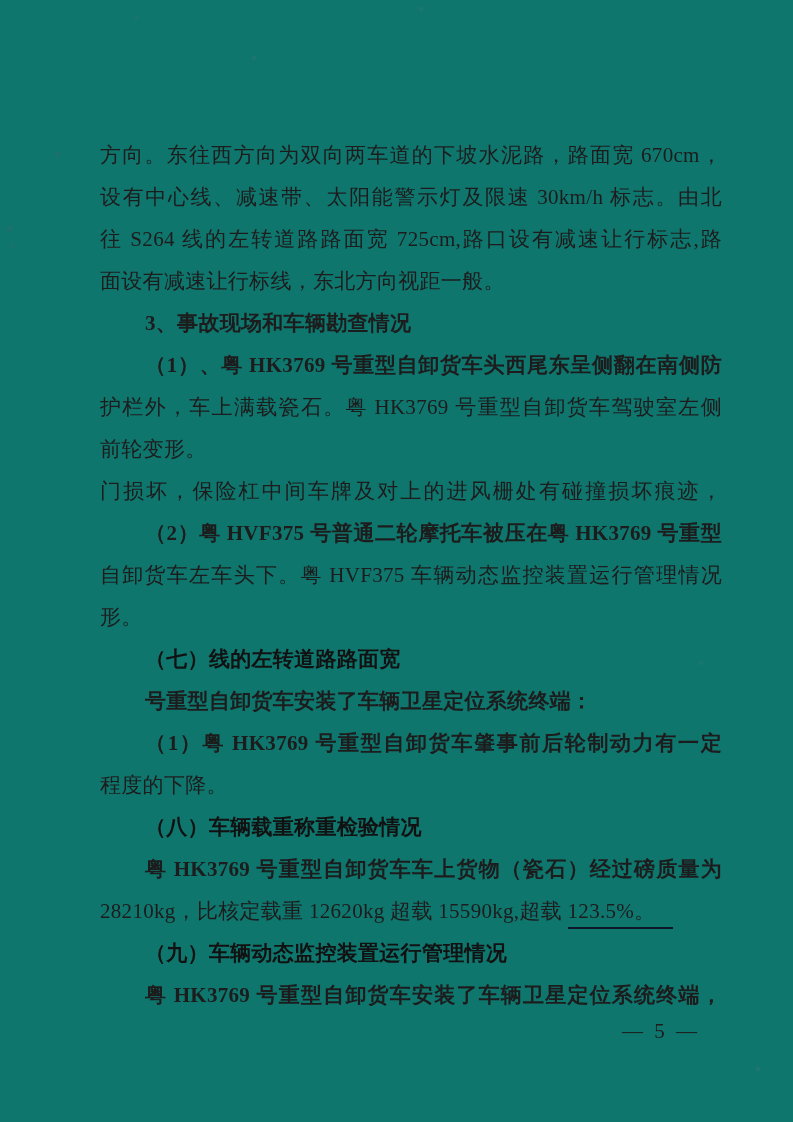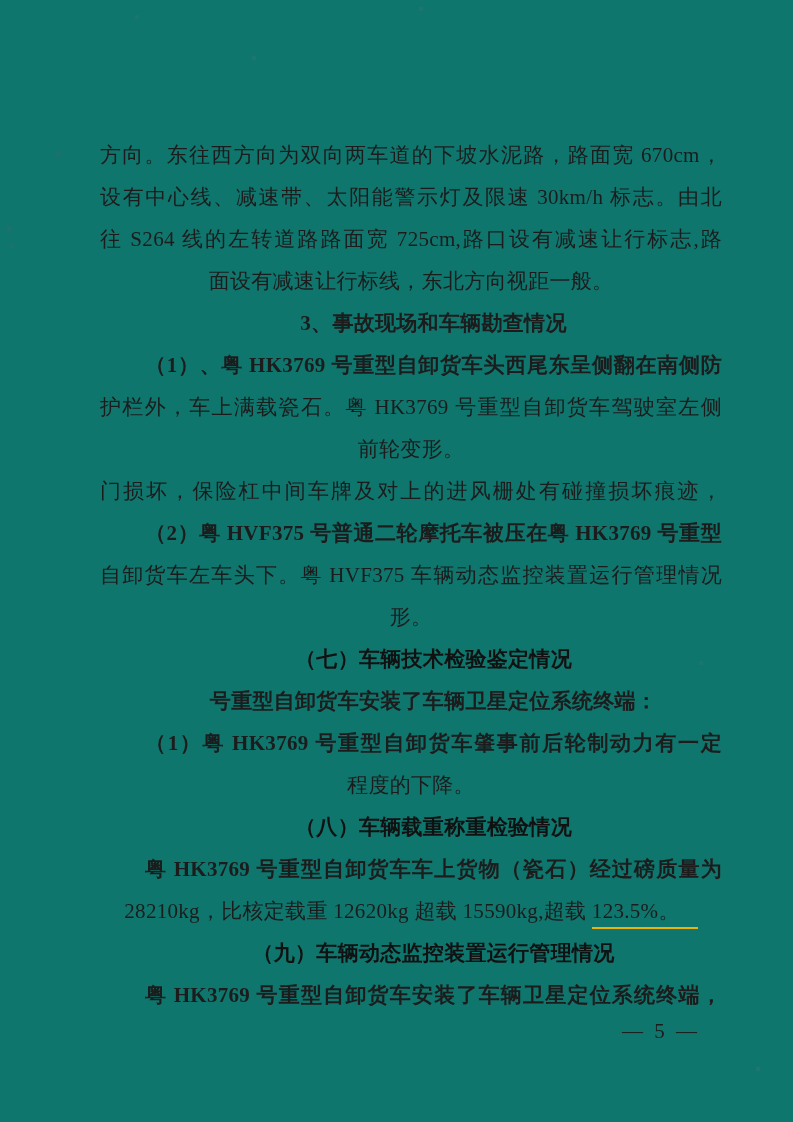--- a/index.html
+++ b/index.html
@@ -41,36 +41,36 @@
     left: 100px;
     top: 134px;
     width: 622px;
     font-size: 21px;
     line-height: 42px;
     letter-spacing: 0.3px;
   }
   .ln {
     height: 42px;
     overflow: hidden;
-    text-align: center;
+    text-align: left;
     white-space: normal;
   }
   
   .j {
     text-align: justify;
     text-align-last: justify;
     text-justify: inter-ideograph;
   }
   .ind { padding-left: 45px; font-weight: bold; }
   .b {
     font-weight: bold;
     color: #111;
   }
   .ul {
-    border-bottom: 2px solid #eab308;
+    border-bottom: 2px solid #0f172a;
     padding-right: 18px;
     padding-bottom: 4px;
   }
   .page-number {
     position: absolute;
     top: 1016px;
     left: 622px;
     width: 100px;
     font-size: 21px;
     line-height: 30px;
@@ -92,21 +92,21 @@
     <div class="ln j">往 S264 线的左转道路路面宽 725cm,路口设有减速让行标志,路</div>
     <div class="ln">面设有减速让行标线，东北方向视距一般。</div>
     <div class="ln ind">3、事故现场和车辆勘查情况</div>
     <div class="ln ind j">（1）、粤 HK3769 号重型自卸货车头西尾东呈侧翻在南侧防</div>
     <div class="ln j">护栏外，车上满载瓷石。粤 HK3769 号重型自卸货车驾驶室左侧</div>
     <div class="ln">前轮变形。</div>
     <div class="ln j">门损坏，保险杠中间车牌及对上的进风栅处有碰撞损坏痕迹，</div>
     <div class="ln ind j">（2）粤 HVF375 号普通二轮摩托车被压在粤 HK3769 号重型</div>
     <div class="ln j">自卸货车左车头下。粤 HVF375 车辆动态监控装置运行管理情况</div>
     <div class="ln">形。</div>
-    <div class="ln ind b">（七）车辆技术检验鉴定情况</div>
+    <div class="ln ind b">（七）线的左转道路路面宽</div>
     <div class="ln ind">号重型自卸货车安装了车辆卫星定位系统终端：</div>
     <div class="ln ind j">（1）粤 HK3769 号重型自卸货车肇事前后轮制动力有一定</div>
     <div class="ln">程度的下降。</div>
     <div class="ln ind b">（八）车辆载重称重检验情况</div>
     <div class="ln ind j">粤 HK3769 号重型自卸货车车上货物（瓷石）经过磅质量为</div>
     <div class="ln">
       <span>28210kg，比核定载重 12620kg 超载 15590kg,超载 </span><span class="ul">123.5%。</span>
     </div>
     <div class="ln ind b">（九）车辆动态监控装置运行管理情况</div>
     <div class="ln ind j">粤 HK3769 号重型自卸货车安装了车辆卫星定位系统终端，</div>

